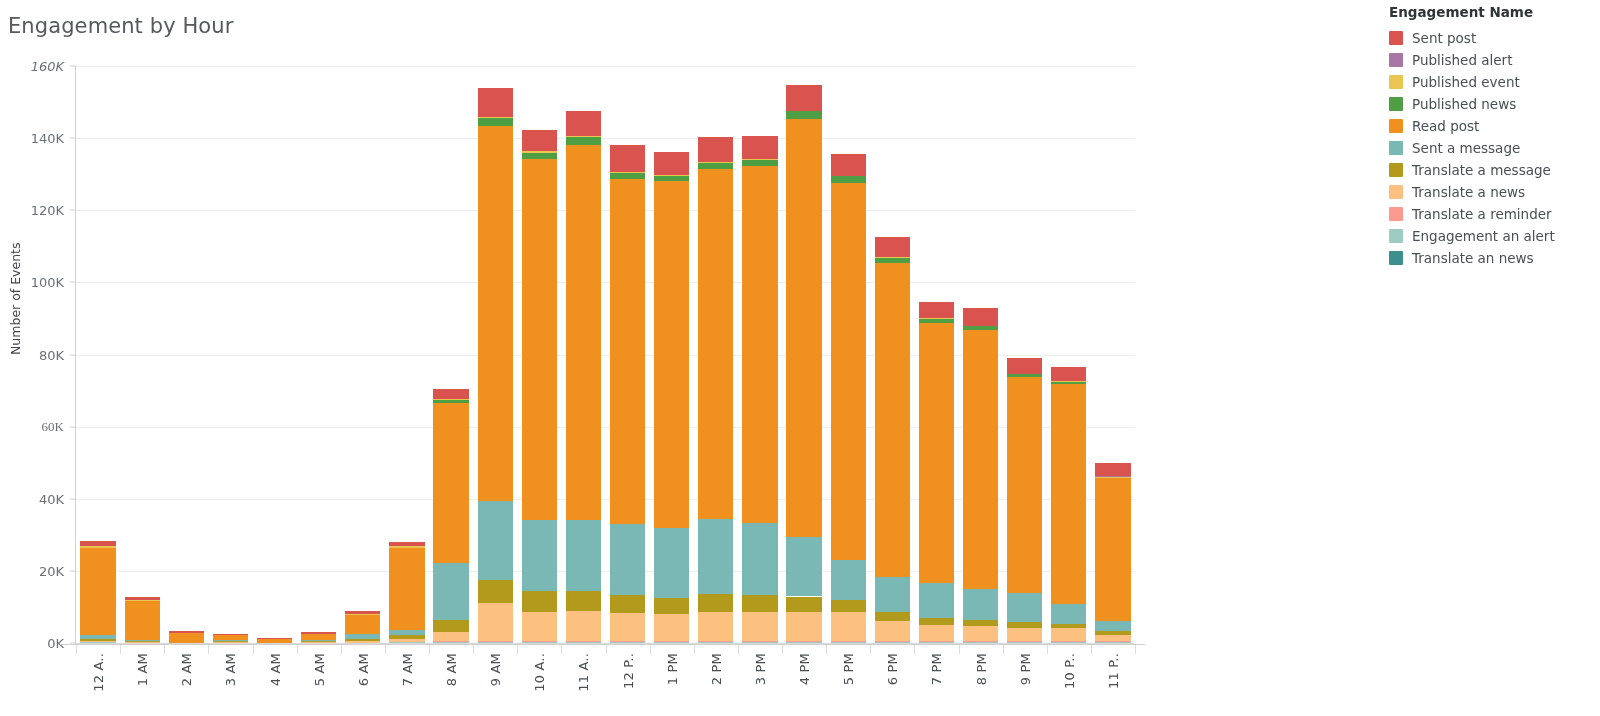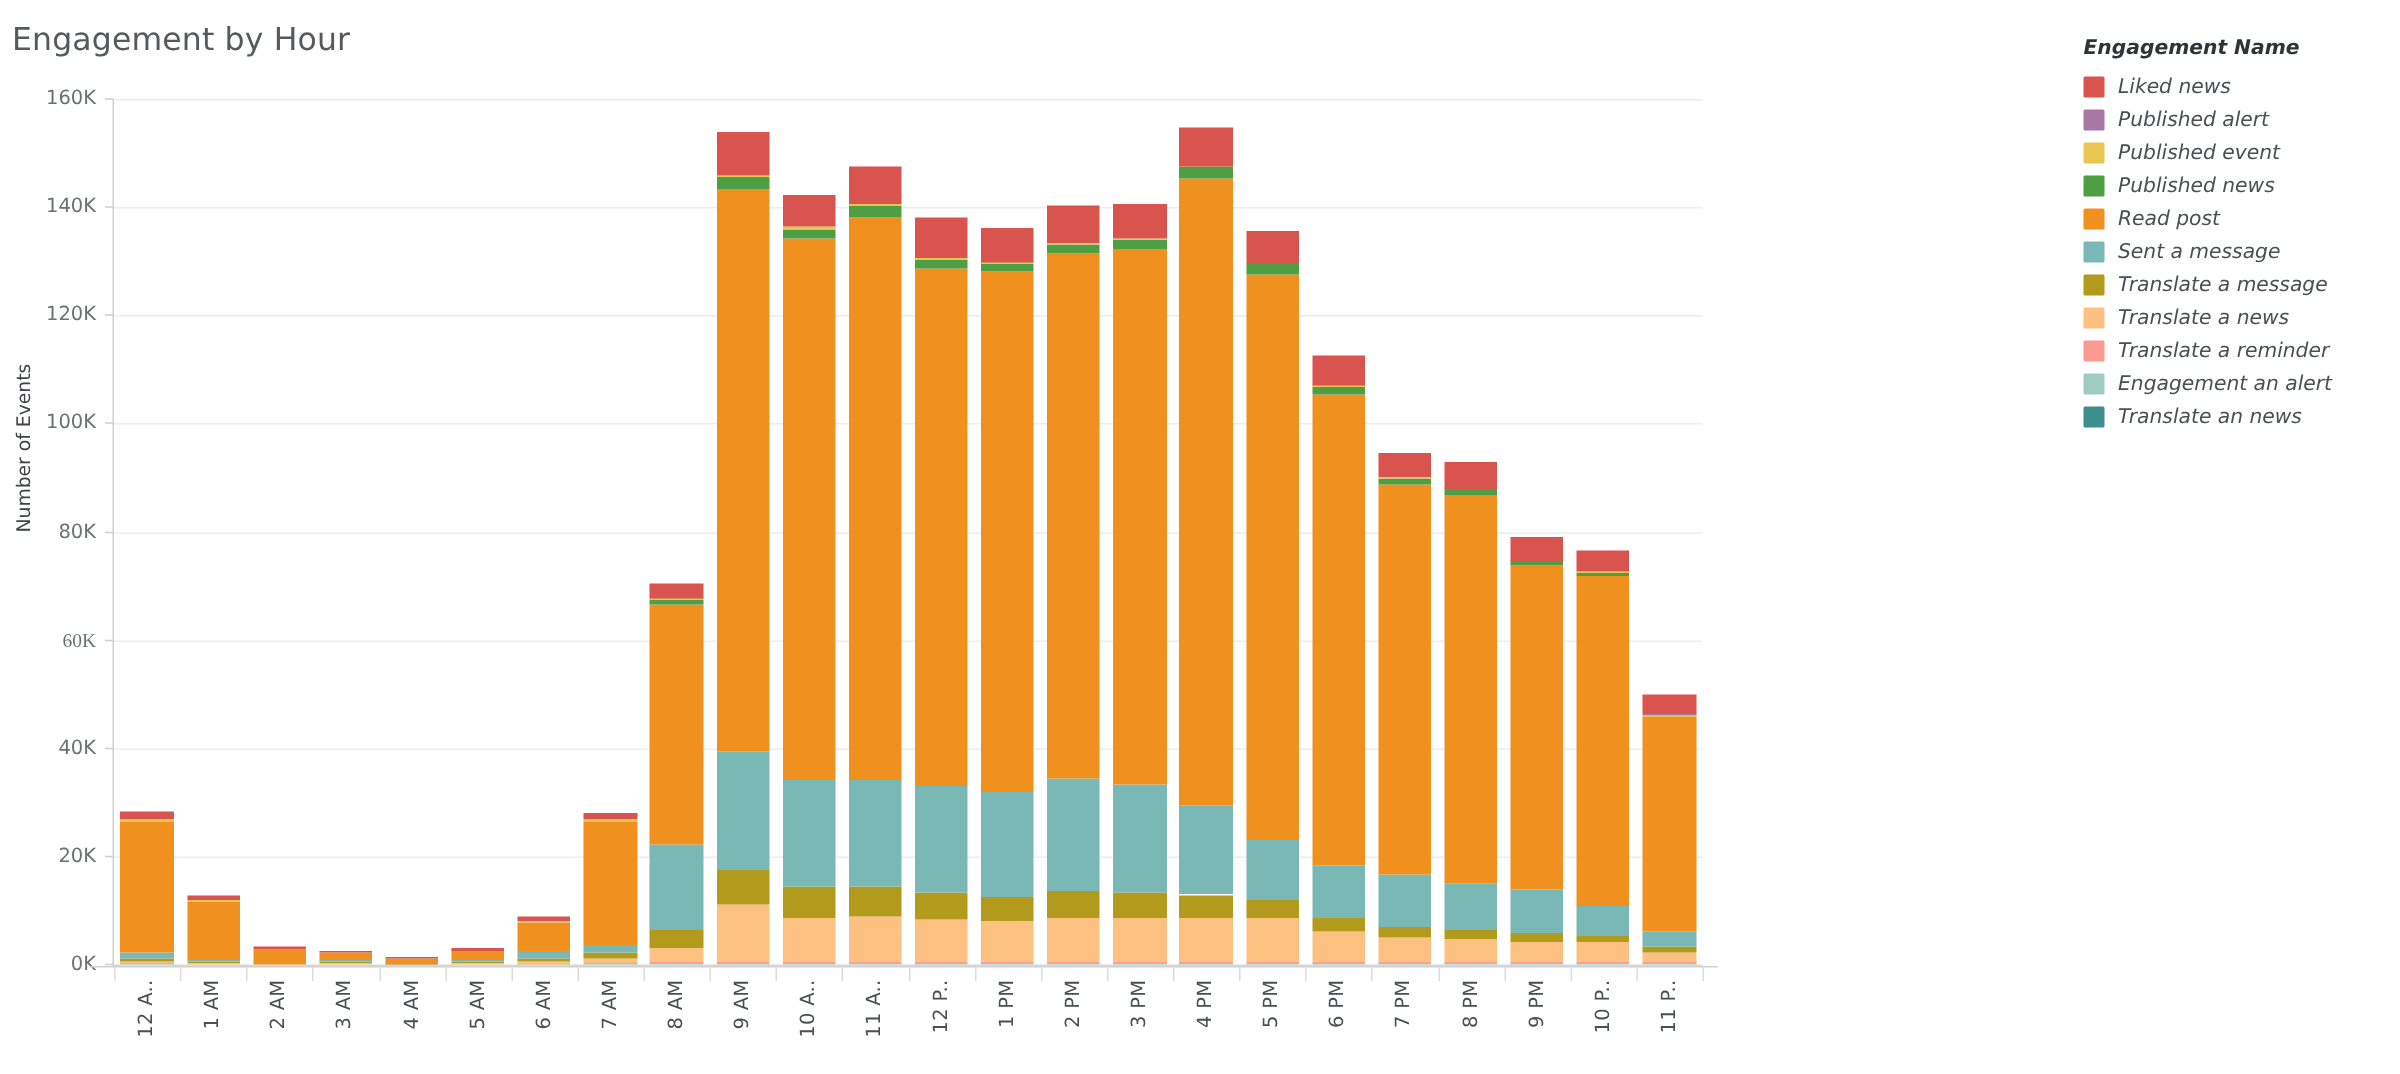--- a/index.html
+++ b/index.html
@@ -75,23 +75,22 @@
     position: absolute; left: 50%; top: 8px;
     font-size: 13px; color: #4a4f53;
     writing-mode: vertical-rl;
     transform: rotate(180deg) translateX(50%);
     white-space: nowrap;
     letter-spacing: .2px;
   }
 
   
   #legend {
-    position: absolute; left: 1389px; top: 24px;
+    position: absolute; left: 1389px; top: 4px;
     width: 205px;
-    font-style: italic;
   }
   #legend-title {
     font-size: 13.5px; font-weight: 700; color: #2f3437;
     margin-bottom: 7px; white-space: nowrap;
   }
   .legend-item {
     display: flex; align-items: center;
     height: 22px;
   }
   .legend-swatch {
@@ -118,21 +117,21 @@
       <div class="y-tick-label" style="top: 426.625px; font-family: Liberation Serif, serif;">60K</div>
       <div class="y-tick-mark" style="top: 426.625px;"></div>
       <div class="y-tick-label" style="top: 354.5px;">80K</div>
       <div class="y-tick-mark" style="top: 354.5px;"></div>
       <div class="y-tick-label" style="top: 282.375px;">100K</div>
       <div class="y-tick-mark" style="top: 282.375px;"></div>
       <div class="y-tick-label" style="top: 210.25px;">120K</div>
       <div class="y-tick-mark" style="top: 210.25px;"></div>
       <div class="y-tick-label" style="top: 138.125px;">140K</div>
       <div class="y-tick-mark" style="top: 138.125px;"></div>
-      <div class="y-tick-label" style="top: 66px;">160K</div>
+      <div class="y-tick-label" style="top: 66px; font-style: italic;">160K</div>
       <div class="y-tick-mark" style="top: 66px;"></div>
     </div>
 <div id="y-axis-line"></div>
 <div id="y-axis-title">Number of Events</div>
 
 <div id="plot-area">
       <div class="gridline zero" style="top: 577px;"></div>
       <div class="gridline" style="top: 504.875px;"></div>
       <div class="gridline" style="top: 432.75px;"></div>
       <div class="gridline" style="top: 360.625px;"></div>
@@ -479,21 +478,21 @@
       <div class="x-tick" style="left: 1059px; width: 1px;">
         <div class="x-tick-sep"></div>
       </div>
     </div>
 
 <div id="legend">
   <div id="legend-title">Engagement Name</div>
   <div id="legend-items">
         <div class="legend-item">
           <span class="legend-swatch" style="background: rgb(217, 83, 79);"></span>
-          <span class="legend-label">Liked news</span>
+          <span class="legend-label">Sent post</span>
         </div>
         <div class="legend-item">
           <span class="legend-swatch" style="background: rgb(168, 119, 165);"></span>
           <span class="legend-label">Published alert</span>
         </div>
         <div class="legend-item">
           <span class="legend-swatch" style="background: rgb(232, 198, 81);"></span>
           <span class="legend-label">Published event</span>
         </div>
         <div class="legend-item">

